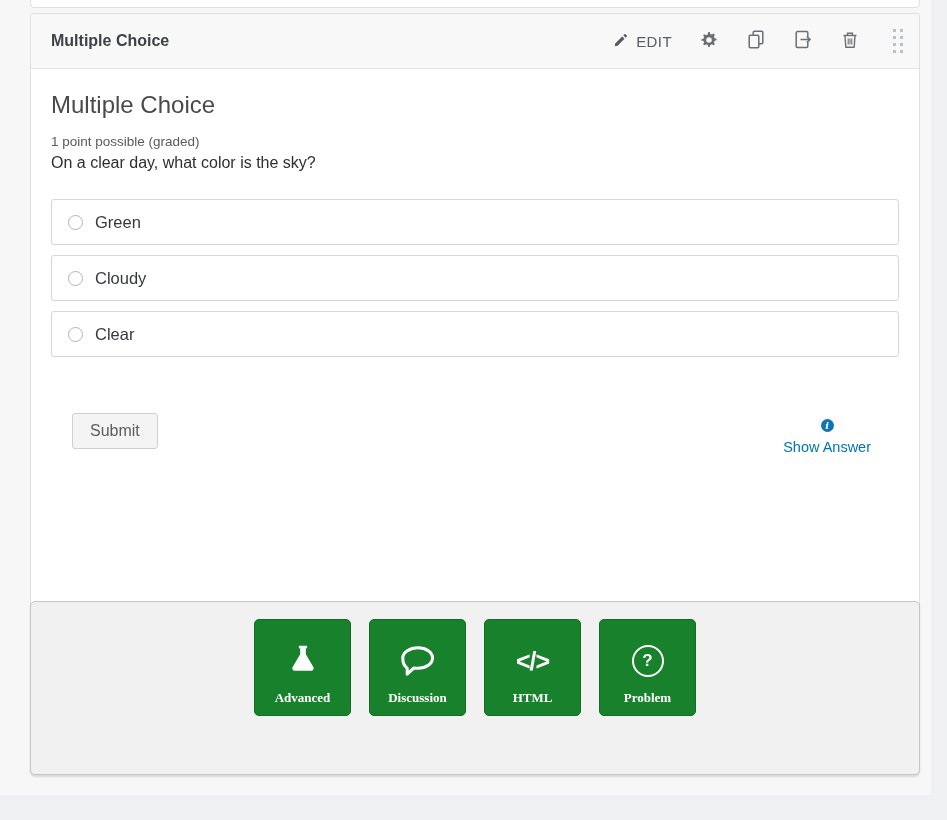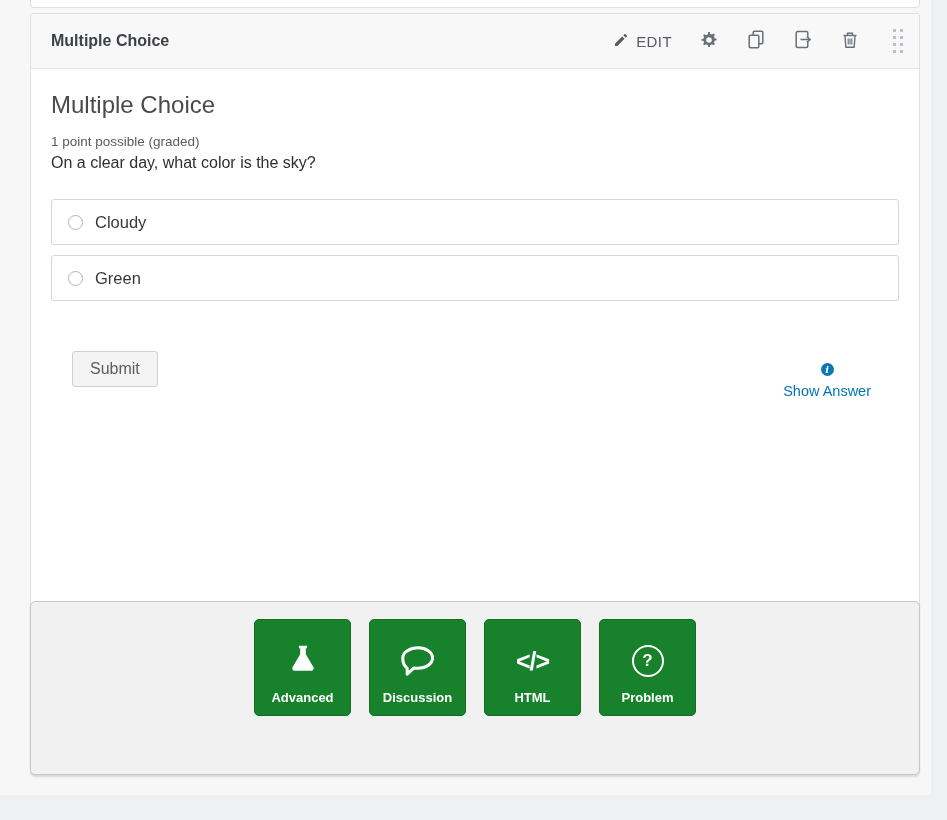--- a/index.html
+++ b/index.html
@@ -78,21 +78,21 @@
     cursor: pointer;
   }
   .radio-circle {
     width: 15px; height: 15px; border-radius: 50%;
     border: 1px solid #b3b3b5; background: #fff;
     flex: 0 0 auto;
   }
   .option-label { font-size: 16.5px; color: #36383d; }
   .actions-row {
     margin-top: 50px;
-    display: flex; justify-content: space-between; align-items: flex-start; padding-left: 21px;
+    display: flex; justify-content: space-between; align-items: center; padding-left: 21px;
   }
   .submit-btn {
     font-family: inherit;
     font-size: 16px; color: #5d5d5d;
     background: #f4f4f4;
     border: 1px solid #d0d0d0; border-radius: 3px;
     padding: 8px 17px; cursor: pointer;
   }
   .show-answer-wrap { text-align: center; margin-top: 8px; margin-right: 28px; }
   .info-icon {
@@ -133,21 +133,21 @@
     border-radius: 5px;
     color: #fff; cursor: pointer;
     display: flex; flex-direction: column; align-items: center;
     font-family: inherit;
   }
   .component-btn .btn-icon {
     height: 40px; margin-top: 21px;
     display: flex; align-items: center; justify-content: center;
   }
   .component-btn .btn-label {
-    margin-top: 9px; font-size: 13px; font-weight: bold; color: #fff;
+    margin-top: 9px; font-size: 13px; font-weight: bold; color: #fff; font-family: Liberation Serif, serif;
   }
   .code-glyph { font-size: 25px; font-weight: bold; letter-spacing: -1px; }
   .qmark-circle {
     width: 32px; height: 32px; border-radius: 50%;
     border: 2.5px solid #fff;
     display: flex; align-items: center; justify-content: center;
     font-size: 17px; font-weight: bold;
   }
 </style>
 </head>
@@ -217,25 +217,29 @@
     </header>
 
     <div class="card-body">
       <h3 class="problem-title">Multiple Choice</h3>
       <p class="points-text">1 point possible (graded)</p>
       <p class="question-text">On a clear day, what color is the sky?</p>
 
       <div class="options">
         <div class="option-row">
           <span class="radio-circle"></span>
-          <span class="option-label">Cloudy</span>
+          <span class="option-label">Green</span>
         </div>
         <div class="option-row">
           <span class="radio-circle"></span>
-          <span class="option-label">Green</span>
+          <span class="option-label">Cloudy</span>
+        </div>
+        <div class="option-row">
+          <span class="radio-circle"></span>
+          <span class="option-label">Clear</span>
         </div>
       </div>
 
       <div class="actions-row">
         <button class="submit-btn">Submit</button>
         <div class="show-answer-wrap">
           <span class="info-icon">i</span>
           <a href="#" class="show-answer-link">Show Answer</a>
         </div>
       </div>

